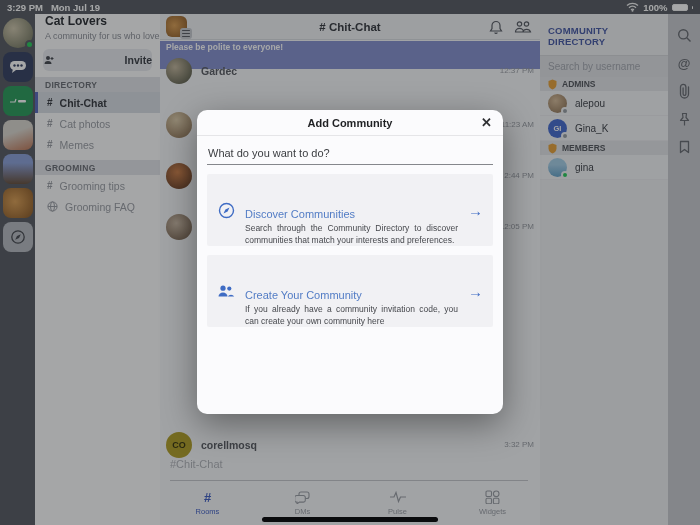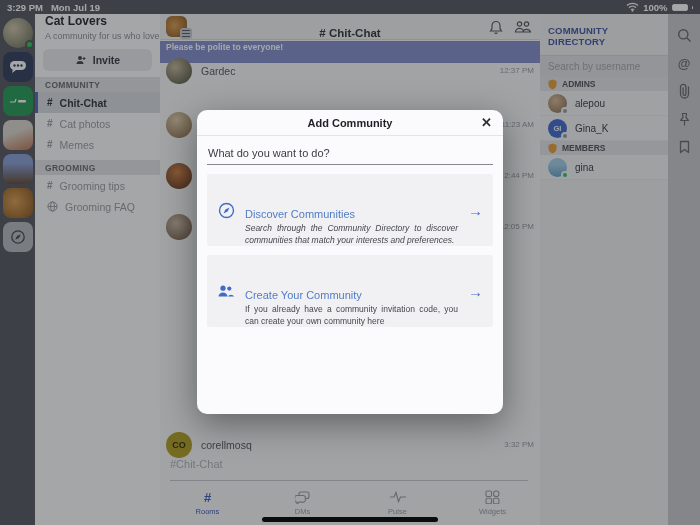--- a/index.html
+++ b/index.html
@@ -29,42 +29,42 @@
   .av-person { background:linear-gradient(160deg,#dcd8d0 40%,#c07a5a); }
   .av-grump { background:linear-gradient(180deg,#8fa3d9 30%,#6a5340); }
   .av-orange { background:radial-gradient(circle at 40% 45%, #dca158, #8a5a28); }
   .av-compass { background:#b9bcc2; display:flex; align-items:center; justify-content:center; color:#4a4d53; }
 
   
   .cpanel { position:absolute; left:35px; top:14px; width:125px; bottom:0; background:#fdfdfe; z-index:4; }
   .cpanel h1 { font-size:12px; font-weight:700; color:#2e3136; padding:0 10px 0; }
   .cpanel .desc { font-size:9px; color:#90939a; padding:3px 10px 0; white-space:nowrap; overflow:hidden; }
   .invite { margin:8px 8px 6px; height:22px; background:#e9ebef; border-radius:6px; border:none; width:109px;
-    display:flex; align-items:center; justify-content:center; gap:6px; font-size:10.5px; font-weight:600; color:#3f434a; cursor:pointer; }
+    display:flex; align-items:center; justify-content:space-between; gap:6px; font-size:10.5px; font-weight:600; color:#3f434a; cursor:pointer; }
   .sec-head { height:15px; background:#e3e5e9; display:flex; align-items:center; padding-left:10px;
     font-size:8.5px; font-weight:700; color:#6d7077; letter-spacing:.3px; margin-top:5px; }
   .room { height:21px; display:flex; align-items:center; gap:7px; padding-left:12px; font-size:10.5px; color:#9da0a6; cursor:pointer; }
   .room .hash { font-weight:700; font-size:10px; }
   .room.sel { background:#dadee4; border-left:3px solid #5b6dbe; padding-left:9px; color:#3b3e44; font-weight:600; }
 
   
   .chat { position:absolute; left:160px; top:14px; width:380px; bottom:0; background:#f8f9fb; z-index:3; }
   .chat-head { position:absolute; left:0; top:0; width:380px; height:26px; background:#f1f2f5; border-bottom:1px solid #dcdee1;
-    display:flex; align-items:flex-end; }
+    display:flex; align-items:center; }
   .chead-av { position:absolute; left:6px; top:2px; width:21px; height:21px; border-radius:6px; }
   .burger { position:absolute; left:20px; top:14px; width:12px; height:11px; background:#c9ccd1; border-radius:3px;
     display:flex; flex-direction:column; justify-content:center; gap:1.5px; padding:0 2px; }
   .burger i { display:block; height:1.4px; background:#5d6066; border-radius:1px; }
   .chat-title { flex:1; text-align:center; font-size:11.5px; font-weight:600; color:#3a3d43; }
   .chead-icons { position:absolute; right:8px; top:0; height:26px; display:flex; align-items:center; gap:11px; color:#5b5f66; }
-  .banner { position:absolute; left:0; top:27px; width:380px; height:22px; background:#8893d0; color:#fff;
+  .banner { position:absolute; left:0; top:27px; width:380px; height:28px; background:#8893d0; color:#fff;
     font-size:8.5px; font-weight:700; line-height:13px; padding-left:6px; }
   .msg { position:absolute; left:6px; right:4px; height:27px; }
   .msg .m-av { position:absolute; left:0; top:0; width:26px; height:26px; border-radius:50%; }
-  .msg .m-name { position:absolute; left:35px; top:7px; font-size:10.5px; font-weight:400; color:#5d6066; }
+  .msg .m-name { position:absolute; left:35px; top:7px; font-size:10.5px; font-weight:700; color:#5d6066; }
   .msg .m-time { position:absolute; right:2px; top:8px; font-size:8px; color:#9ca0a6; }
   .m-av.a1 { background:radial-gradient(circle at 35% 35%, #c4b89f, #4e5242); }
   .m-av.a2 { background:radial-gradient(circle at 40% 30%, #e0cfae, #8a6f52); }
   .m-av.a3 { background:radial-gradient(circle at 45% 35%, #d3854e, #5d3b28); }
   .m-av.a4 { background:radial-gradient(circle at 40% 35%, #cdbca8, #6e5a48); }
   .m-av.a5 { background:#b3a12c; display:flex; align-items:center; justify-content:center;
     color:#3c3a14; font-size:9px; font-weight:700; }
   .composer { position:absolute; left:10px; top:444px; width:355px; border:none; background:transparent;
     font-size:11px; color:#3c3f44; font-family:"Liberation Sans",sans-serif; outline:none; }
   .composer::placeholder { color:#b2b5ba; }
@@ -178,21 +178,21 @@
       <span>
         <svg width="12" height="10" viewBox="0 0 12 10">
             <circle cx="5" cy="3" r="2" fill="#4a4d53"></circle>
             <path d="M1.5 9 a3.5 3 0 0 1 7 0z" fill="#4a4d53"></path>
             <path d="M9 2 v3 M7.5 3.5 h3" stroke="#4a4d53" stroke-width="1.1"></path>
           </svg>
       </span>
       <span>Invite</span>
     </button>
 
-    <div class="sec-head">COMMUNITY</div>
+    <div class="sec-head">DIRECTORY</div>
     <div class="room sel">
       <span class="hash">#</span>
       <span>Chit-Chat</span>
     </div>
     <div class="room">
       <span class="hash">#</span>
       <span>Cat photos</span>
     </div>
     <div class="room">
       <span class="hash">#</span>
@@ -391,21 +391,21 @@
 
     <div class="opt-card">
       <span class="opt-ic">
         <svg width="17" height="17" viewBox="0 0 17 17">
             <circle cx="8.5" cy="8.5" r="7" stroke="currentColor" stroke-width="1.4" fill="none"></circle>
             <path d="M11.5 5.5 L9.6 9.6 5.5 11.5 7.4 7.4z" fill="currentColor"></path>
           </svg>
       </span>
       <span class="opt-body">
         <span class="opt-title" style="display:block;">Discover Communities</span>
-        <span class="opt-desc" style="display:block;font-style:italic;">Search through the Community Directory to discover communities that match your interests and preferences.</span>
+        <span class="opt-desc" style="display:block;">Search through the Community Directory to discover communities that match your interests and preferences.</span>
       </span>
       <span class="opt-arrow">→</span>
     </div>
 
     <div class="opt-card">
       <span class="opt-ic">
         <svg width="18" height="14" viewBox="0 0 18 14">
             <circle cx="6" cy="4.2" r="2.6" fill="currentColor"></circle>
             <circle cx="12.3" cy="4.6" r="2.1" fill="currentColor"></circle>
             <path d="M1.5 12.5 a4.5 4 0 0 1 9 0z" fill="currentColor"></path>

